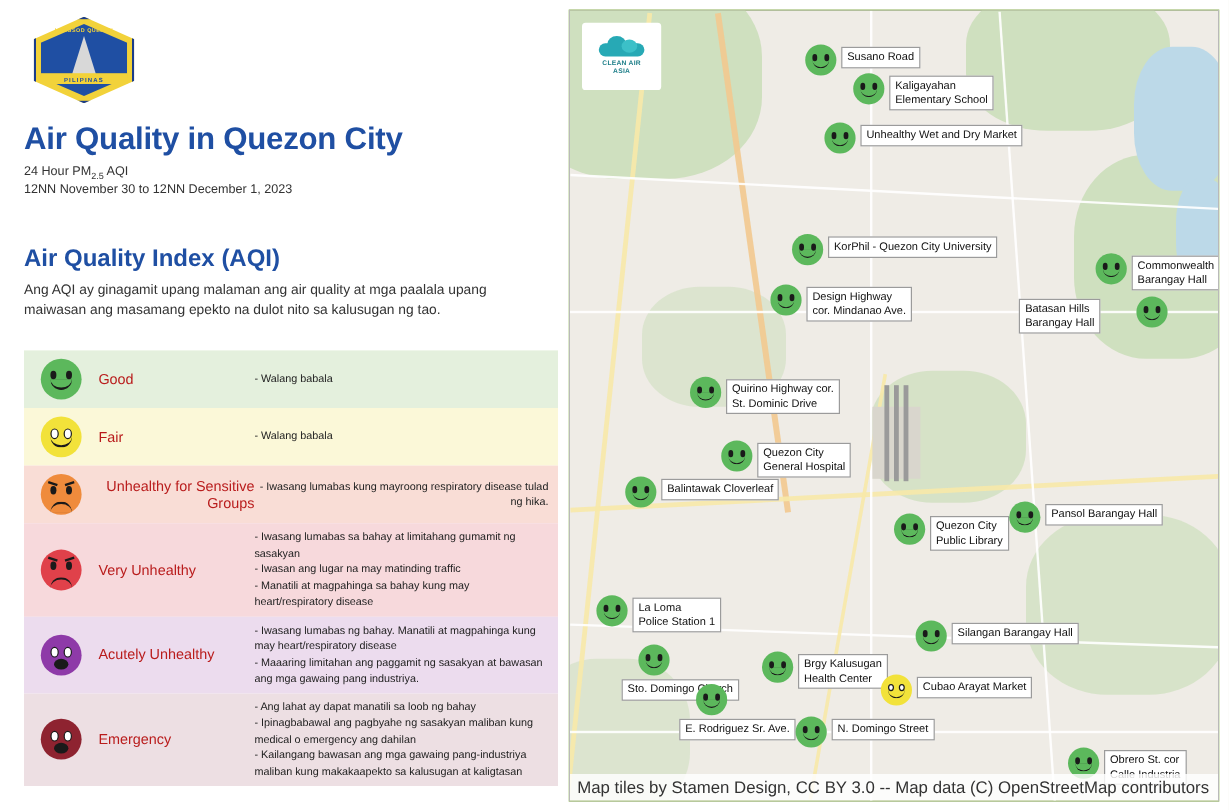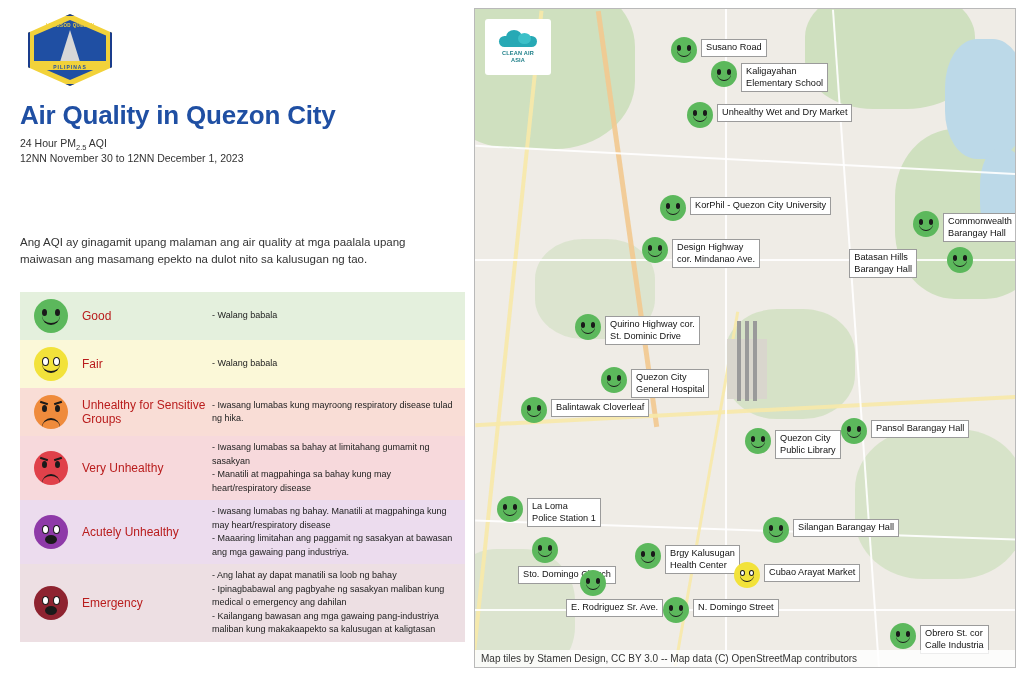--- a/index.html
+++ b/index.html
@@ -139,21 +139,21 @@
   .caa-cloud { width:38px; height:17px; position:relative; }
   .caa-cloud .c1 { position:absolute; left:0; bottom:0; width:38px; height:11px; background:#27a9b5; border-radius:6px; }
   .caa-cloud .c2 { position:absolute; left:7px; top:0; width:16px; height:14px; background:#27a9b5; border-radius:50%; }
   .caa-cloud .c3 { position:absolute; left:19px; top:3px; width:13px; height:11px; background:#3cc0c8; border-radius:50%; }
   .caa-text { font-size:5.6px; font-weight:bold; color:#1c7e88; text-align:center; line-height:1.25; margin-top:3px; letter-spacing:.2px;}
 
   
   #map-attr {
     position:absolute; left:0; bottom:0; width:100%;
     background:rgba(255,255,255,.82);
-    font-size:10px; color:#333; padding:3px 6px;
+    font-size:14px; color:#333; padding:3px 6px;
   }
 
   
   .marker { position:absolute; }
   .m-face {
     position:absolute; width:26px; height:26px; border-radius:50%;
     left:0; top:0;
   }
   .m-face .eye { position:absolute; width:4px; height:5.5px; border-radius:50%; background:#1a1a1a; top:8px; }
   .m-face .eye.l { left:6px; } .m-face .eye.r { right:6px; }
@@ -184,20 +184,21 @@
   </div>
 
   <div id="main-title">Air Quality in Quezon City</div>
 
   <div id="subtitle-1">
     <span>24 Hour PM</span><sub>2.5</sub><span> AQI</span>
   </div>
 
   <div id="subtitle-2">12NN November 30 to 12NN December 1, 2023</div>
 
+  <div id="aqi-heading">Air Quality Index (AQI)</div>
   <div id="aqi-desc">Ang AQI ay ginagamit upang malaman ang air quality at mga paalala upang maiwasan ang masamang epekto na dulot nito sa kalusugan ng tao.</div>
 
   <div id="aqi-table">
       <div class="aqi-row" style="background: rgb(228, 240, 221);">
         <div class="aqi-face-cell">
           <span class="face" style="background:#5cb85c">
             <span class="eye l"></span>
             <span class="eye r"></span>
             <span class="mouth smile"></span>
           </span>
@@ -213,21 +214,21 @@
             <span class="eye l"></span>
             <span class="eye r"></span>
             <span class="mouth smile"></span>
           </span>
         </div>
         <div class="aqi-label-cell">Fair</div>
         <div class="aqi-adv-cell ">
           <div>- Walang babala</div>
         </div>
       </div>
-      <div class="aqi-row" style="background: rgb(249, 221, 214);">
+      <div class="aqi-row" style="background: rgb(249, 221, 214); text-align: right;">
         <div class="aqi-face-cell">
           <span class="face" style="background:#ef8b3c">
             <span class="brow l"></span>
             <span class="brow r"></span>
             <span class="eye l"></span>
             <span class="eye r"></span>
             <span class="mouth frown"></span>
           </span>
         </div>
         <div class="aqi-label-cell">Unhealthy for Sensitive Groups</div>
@@ -241,20 +242,21 @@
             <span class="brow l"></span>
             <span class="brow r"></span>
             <span class="eye l"></span>
             <span class="eye r"></span>
             <span class="mouth frown"></span>
           </span>
         </div>
         <div class="aqi-label-cell">Very Unhealthy</div>
         <div class="aqi-adv-cell">
           <div>- Iwasang lumabas sa bahay at limitahang gumamit ng sasakyan</div>
+          <div>- Iwasan ang lugar na may matinding traffic</div>
           <div>- Manatili at magpahinga sa bahay kung may heart/respiratory disease</div>
         </div>
       </div>
       <div class="aqi-row" style="background: rgb(236, 220, 238);">
         <div class="aqi-face-cell">
           <span class="face white-eye" style="background:#8e3aa8">
             <span class="eye l"></span>
             <span class="eye r"></span>
             <span class="mouth open"></span>
           </span>

